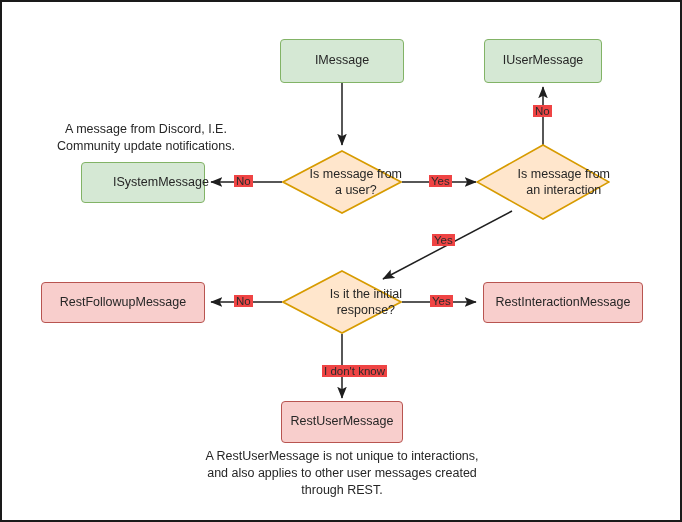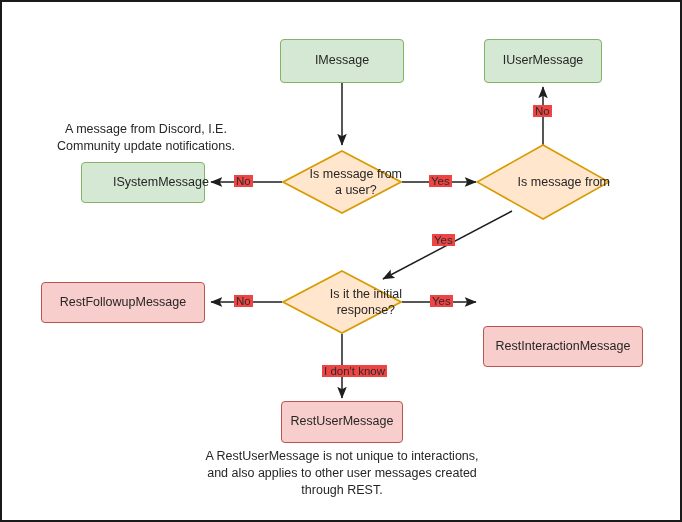--- a/index.html
+++ b/index.html
@@ -128,21 +128,21 @@
   </div>
 
   <div class="node green" style="left:79px; top:160px; width:124px; height:41px;padding-left:36px;">
     <span>ISystemMessage</span>
   </div>
 
   <div class="node red" style="left:39px; top:280px; width:164px; height:41px;">
     <span>RestFollowupMessage</span>
   </div>
 
-  <div class="node red" style="left:481px; top:280px; width:160px; height:41px;margin-top:44px;">
+  <div class="node red" style="left:481px; top:280px; width:160px; height:41px;">
     <span>RestInteractionMessage</span>
   </div>
 
   <div class="node red" style="left:279px; top:399px; width:122px; height:42px;">
     <span>RestUserMessage</span>
   </div>
 
   <div class="diamond-wrap" style="left:280px; top:148px; width:120px; height:64px;">
     <svg width="120" height="64" viewBox="0 0 120 64" xmlns="http://www.w3.org/2000/svg">
       <polygon points="60,1 119,32 60,63 1,32" fill="#ffe6cc" stroke="#d79b00" stroke-width="1.6"></polygon>
@@ -155,20 +155,21 @@
     </div>
   </div>
 
   <div class="diamond-wrap" style="left:474px; top:142px; width:134px; height:76px;">
     <svg width="134" height="76" viewBox="0 0 134 76" xmlns="http://www.w3.org/2000/svg">
       <polygon points="67,1 133,38 67,75 1,38" fill="#ffe6cc" stroke="#d79b00" stroke-width="1.6"></polygon>
     </svg>
     <div class="diamond-label">
       <div>
         <div>Is message from</div>
+        <div>an interaction</div>
       </div>
     </div>
   </div>
 
   <div class="diamond-wrap" style="left:280px; top:268px; width:120px; height:64px;">
     <svg width="120" height="64" viewBox="0 0 120 64" xmlns="http://www.w3.org/2000/svg">
       <polygon points="60,1 119,32 60,63 1,32" fill="#ffe6cc" stroke="#d79b00" stroke-width="1.6"></polygon>
     </svg>
     <div class="diamond-label">
       <div>

